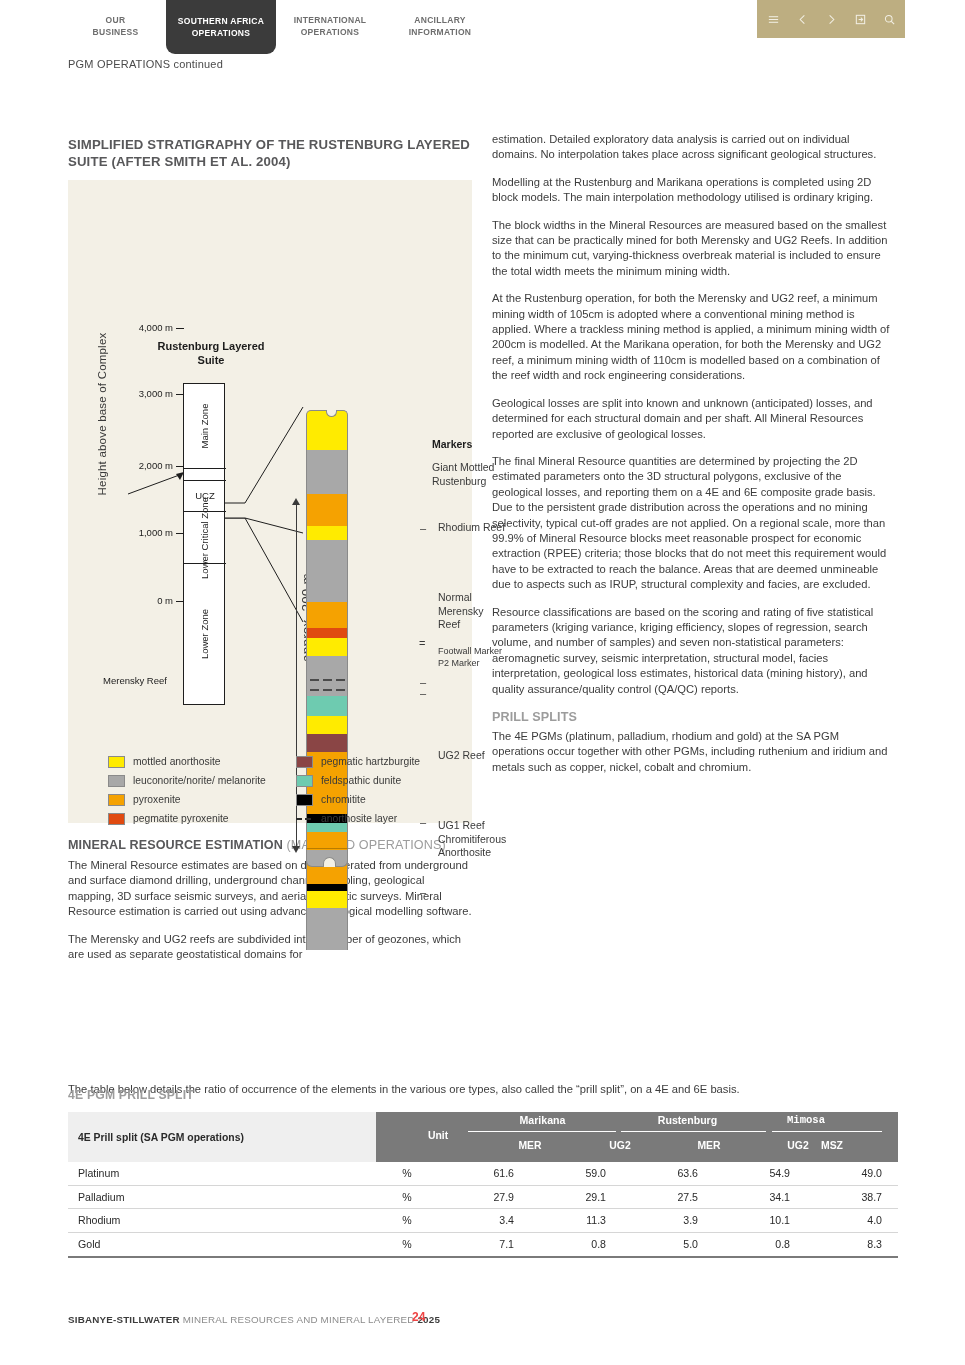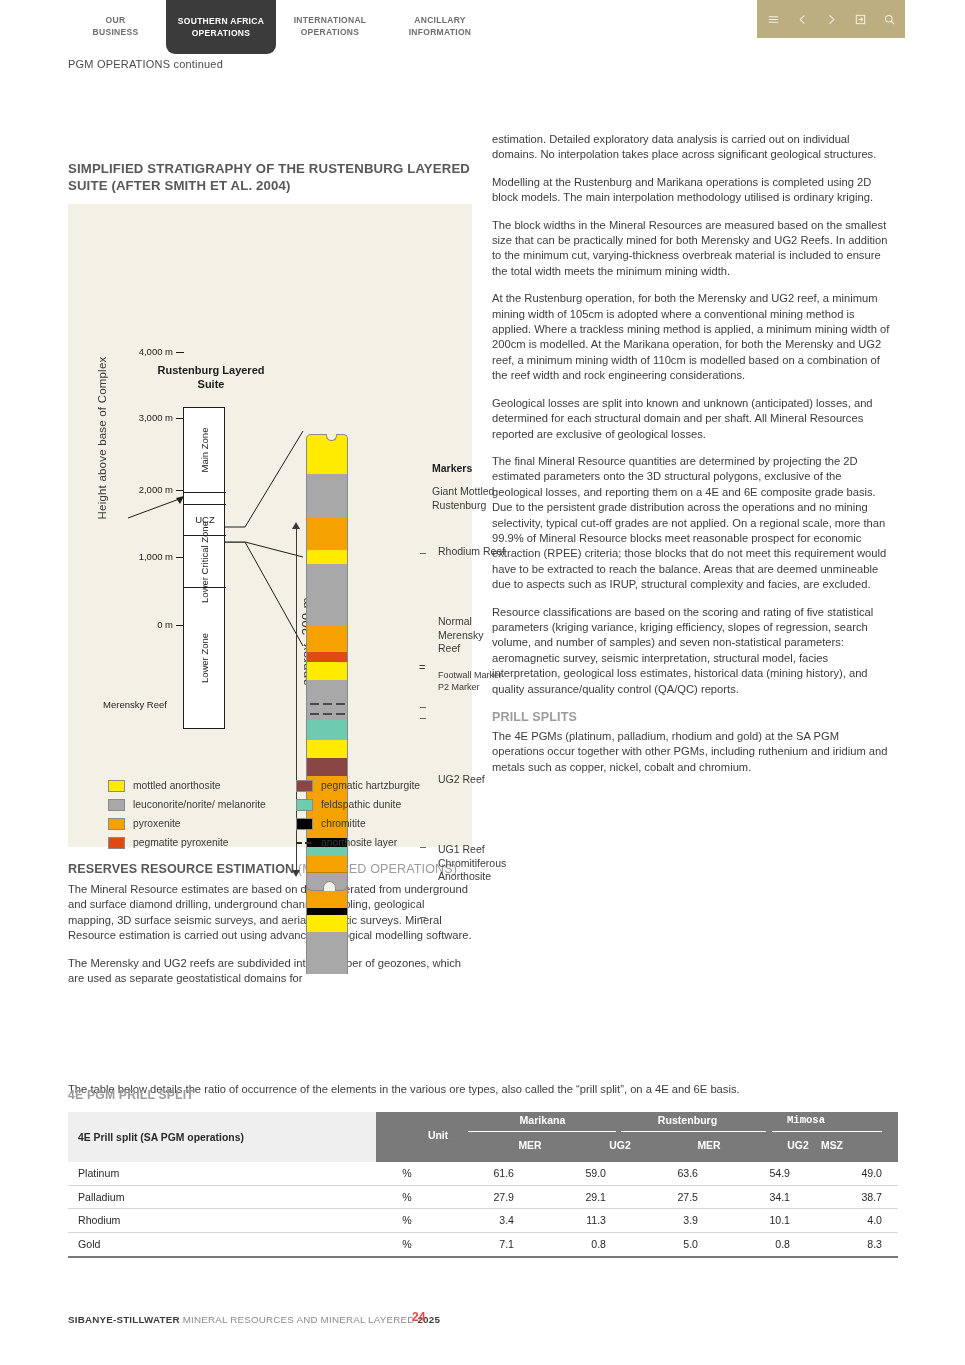--- a/index.html
+++ b/index.html
@@ -31,21 +31,21 @@
   }
   .iconbox .ic { width:13px; height:13px; display:block; }
   .iconbox svg { display:block; }
 
   .contlabel {
     position:absolute; left:68px; top:58px;
     font-size:11px; color:#4a4a4a; letter-spacing:.2px;
   }
 
   
-  .leftcol  { position:absolute; left:68px;  top:136px; width:404px;margin-top:24px; }
+  .leftcol  { position:absolute; left:68px;  top:136px; width:404px; }
   .rightcol { position:absolute; left:492px; top:132px; width:400px; }
 
   .figtitle {
     font-size:13.2px; font-weight:700; color:#58585a; letter-spacing:.15px;
     line-height:17px; margin:0 0 10px 0;
   }
 
   
   .figure {
     position:relative; width:404px; height:643px;
@@ -381,21 +381,21 @@
               <i style="left:9px; width:6px;"></i>
             </span>
           <span class="lgtxt">anorthosite layer</span>
         </div>
       </div>
     </div>
 
   </div>
 
   <div style="margin-top:14px;">
-    <div class="h2"><span>RESERVES RESOURCE ESTIMATION </span><span class="lt">(MANAGED OPERATIONS)</span></div>
+    <div class="h2"><span>MINERAL RESOURCE ESTIMATION </span><span class="lt">(MANAGED OPERATIONS)</span></div>
     <p class="body">The Mineral Resource estimates are based on data generated from underground and surface diamond drilling, underground channel sampling, geological mapping, 3D surface seismic surveys, and aerial magnetic surveys. Mineral Resource estimation is carried out using advanced geological modelling software.</p>
     <p class="body last">The Merensky and UG2 reefs are subdivided into a number of geozones, which are used as separate geostatistical domains for</p>
   </div>
 </div>
 
 <div class="rightcol">
   <p class="body">estimation. Detailed exploratory data analysis is carried out on individual domains. No interpolation takes place across significant geological structures.</p>
   <p class="body">Modelling at the Rustenburg and Marikana operations is completed using 2D block models. The main interpolation methodology utilised is ordinary kriging.</p>
   <p class="body">The block widths in the Mineral Resources are measured based on the smallest size that can be practically mined for both Merensky and UG2 Reefs. In addition to the minimum cut, varying-thickness overbreak material is included to ensure the total width meets the minimum mining width.</p>
   <p class="body">At the Rustenburg operation, for both the Merensky and UG2 reef, a minimum mining width of 105cm is adopted where a conventional mining method is applied. Where a trackless mining method is applied, a minimum mining width of 200cm is modelled. At the Marikana operation, for both the Merensky and UG2 reef, a minimum mining width of 110cm is modelled based on a combination of the reef width and rock engineering considerations.</p>

